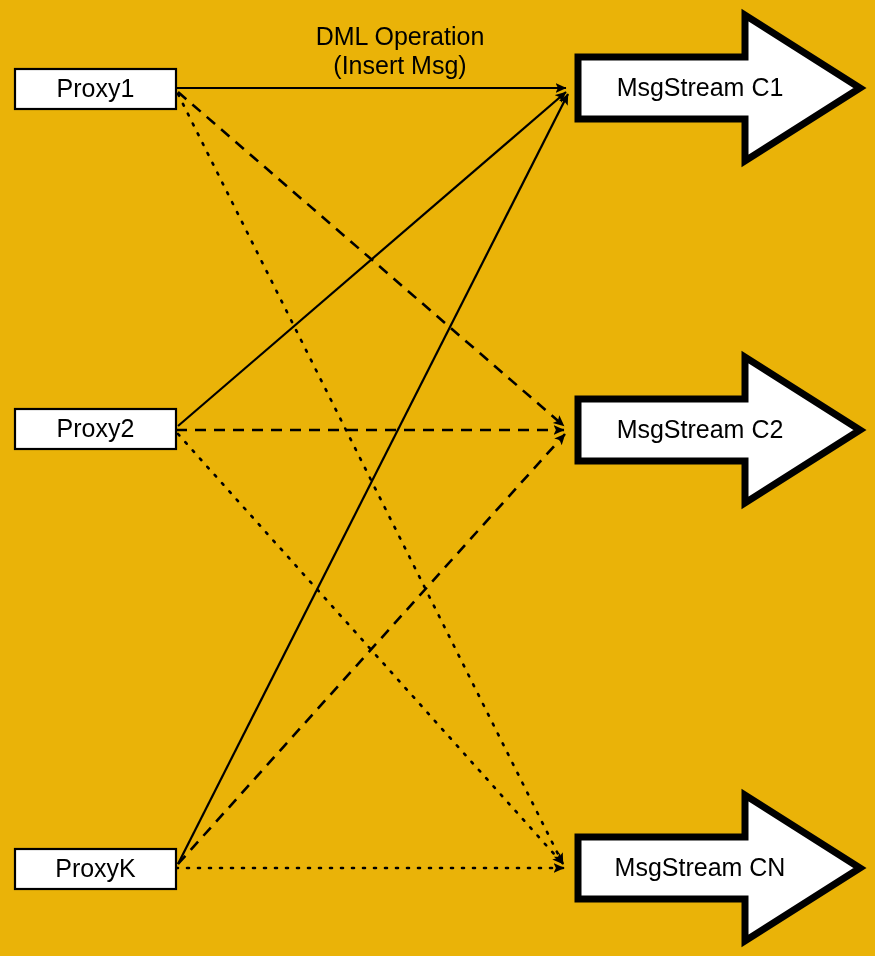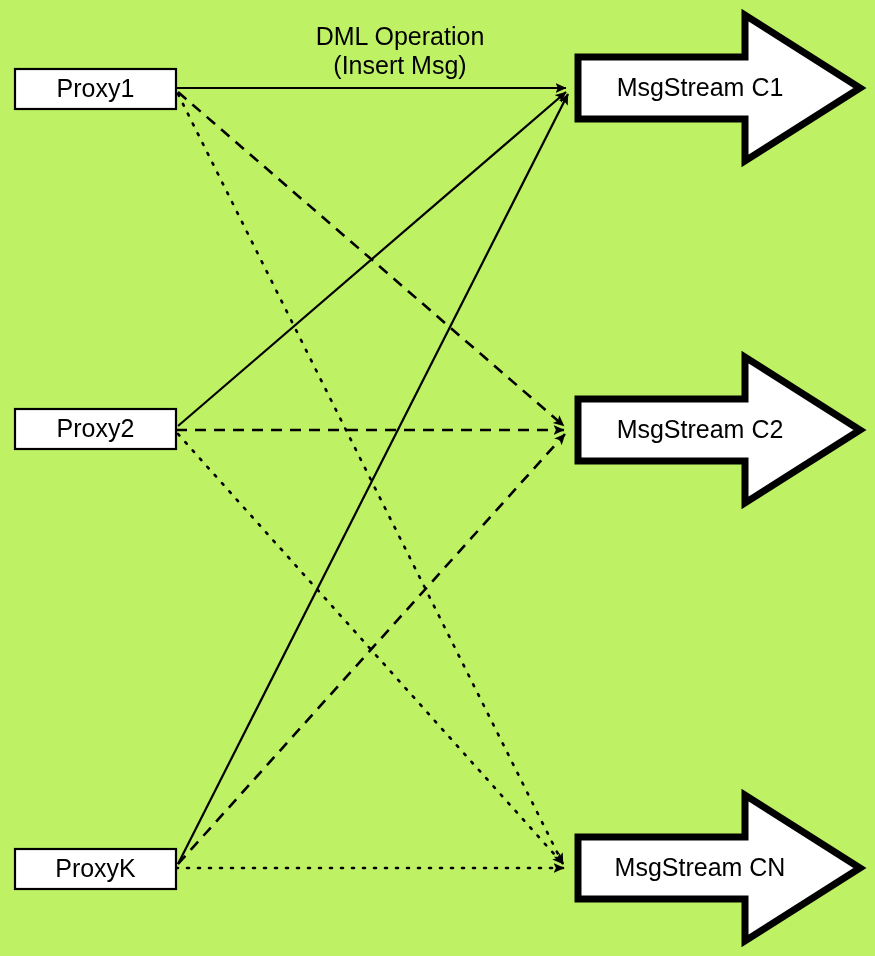--- a/index.html
+++ b/index.html
@@ -7,21 +7,21 @@
     padding: 0;
     background: #ffffff;
   }
   body {
     font-family: "Liberation Sans", sans-serif;
   }
   #diagram-root {
     position: relative;
     width: 875px;
     height: 956px;
-    background: #bef264;
+    background: #eab308;
     overflow: hidden;
   }
   #diagram-svg {
     position: absolute;
     top: 0;
     left: 0;
     width: 875px;
     height: 956px;
     display: block;
   }

